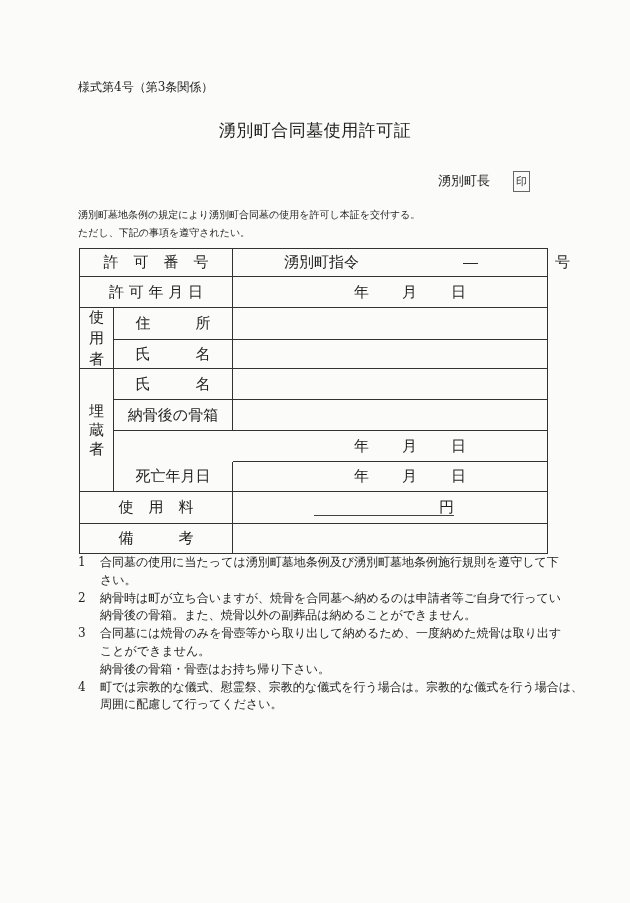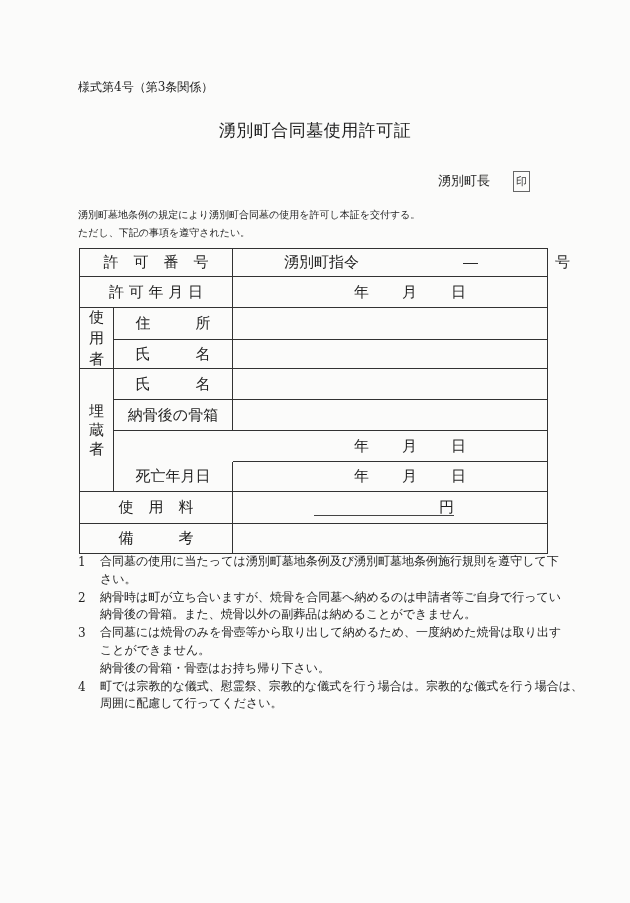--- a/index.html
+++ b/index.html
@@ -52,21 +52,21 @@
   .pn-unit{margin-left:50px;}
   .ymd-y{margin-left:121px;}
   .ymd-m{margin-left:33px;}
   .ymd-d{margin-left:34px;}
   .cell.fee{align-items:flex-end;padding-bottom:7px;}
   .fee-line{margin-left:81px;width:140px;border-bottom:1px solid #444;text-align:right;line-height:15px;}
 
   .notes{position:absolute;left:78px;top:554px;font-size:12px;line-height:17.8px;}
   .note{display:flex;}
   .note-num{width:22px;flex:0 0 22px;}
-  .note-line{white-space:nowrap;font-family:Liberation Mono, monospace;}
+  .note-line{white-space:nowrap;}
 </style>
 </head>
 <body>
 
 <div class="page">
 
   <div class="form-number">様式第4号（第3条関係）</div>
 
   <h1 class="doc-title">湧別町合同墓使用許可証</h1>
 

